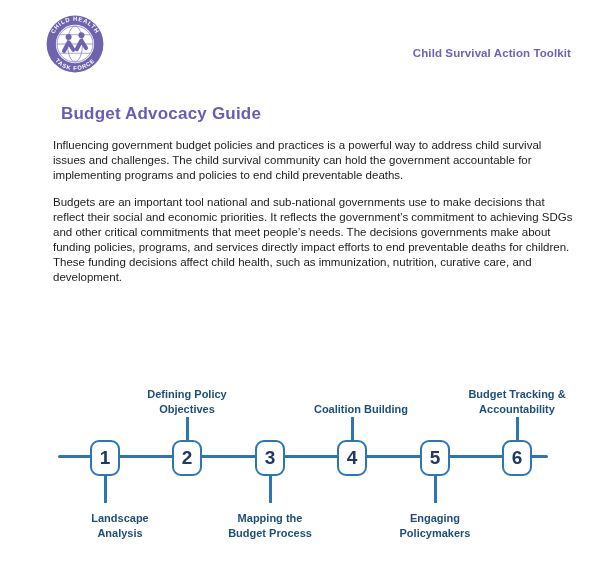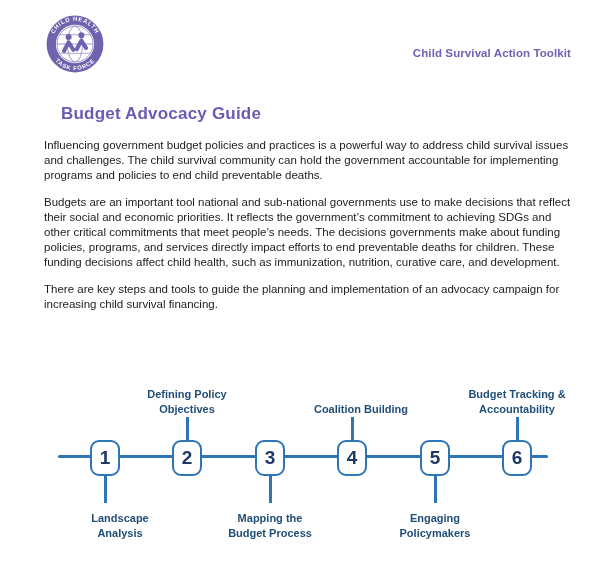--- a/index.html
+++ b/index.html
@@ -30,21 +30,21 @@
     letter-spacing: 0.2px;
   }
 
   
   .content {
     position: absolute; left: 44px; top: 138px;
     width: 530px;
     font-size: 11.5px; line-height: 15px;
     color: #1c1c1c;
   }
-  .content p { margin: 0 0 12px 0; }
+  .content p { margin: 0 0 12px 9px; }
 
   
   .timeline {
     position: absolute; left: 0; top: 372px;
     width: 607px; height: 196px;
   }
   .tl-line {
     position: absolute; left: 58px; top: 83px;
     width: 490px; height: 3px;
     background: #2E75B6; border-radius: 2px;
@@ -105,21 +105,20 @@
   </svg>
 </div>
 
 <div class="toolkit-label">Child Survival Action Toolkit</div>
 
 <h1 class="page-title">Budget Advocacy Guide</h1>
 
 <div class="content">
   <p>Influencing government budget policies and practices is a powerful way to address child survival issues and challenges. The child survival community can hold the government accountable for implementing programs and policies to end child preventable deaths.</p>
   <p>Budgets are an important tool national and sub-national governments use to make decisions that reflect their social and economic priorities. It reflects the government’s commitment to achieving SDGs and other critical commitments that meet people’s needs. The decisions governments make about funding policies, programs, and services directly impact efforts to end preventable deaths for children. These funding decisions affect child health, such as immunization, nutrition, curative care, and development.</p>
-  <p>There are key steps and tools to guide the planning and implementation of an advocacy campaign for increasing child survival financing.</p>
 </div>
 
 <div class="timeline">
   <div class="tl-line"></div>
 
   <div>
     <div class="connector bottom" style="left:103.5px"></div>
     <div class="step-box" style="left:90px">1</div>
     <div class="step-label bottom" style="left:72px">Landscape Analysis</div>
   </div>

